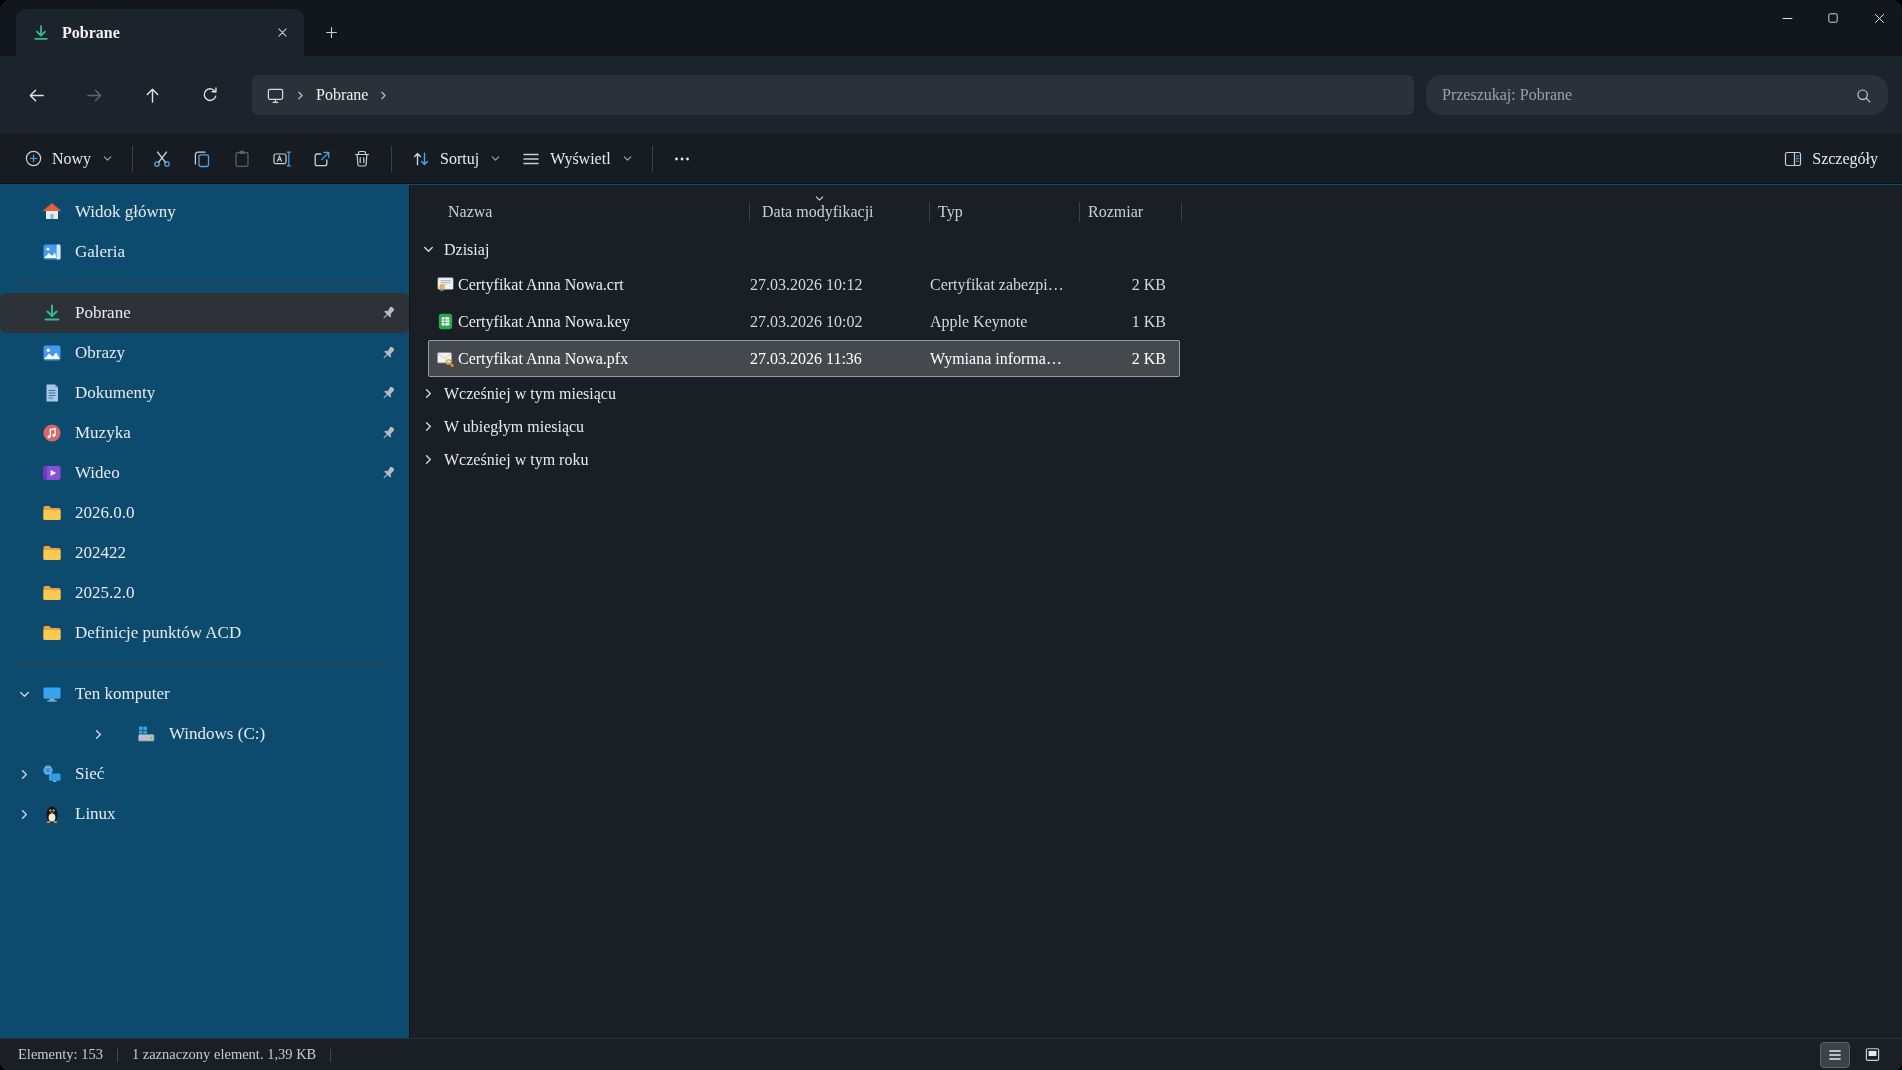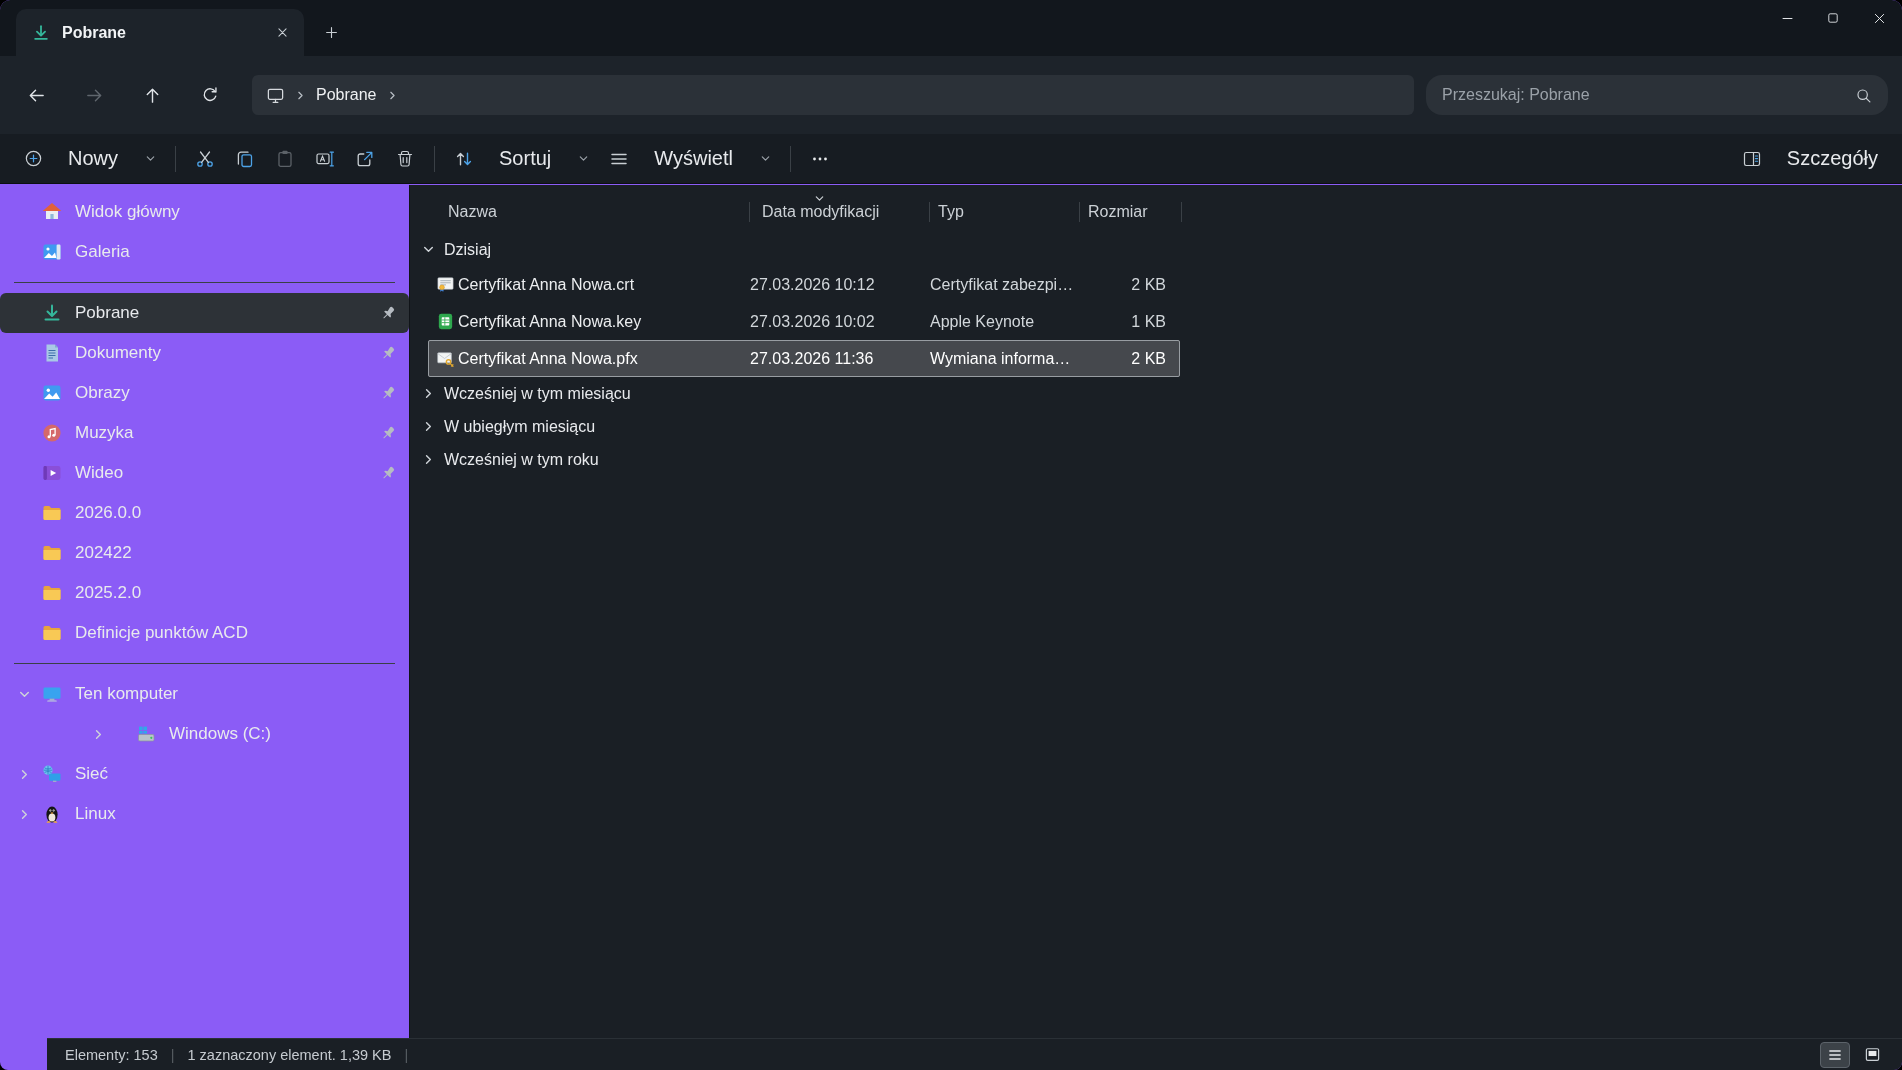--- a/index.html
+++ b/index.html
@@ -1,20 +1,20 @@
 <!DOCTYPE html>
 <html lang="pl"><head>
 <meta charset="utf-8">
 <style>
   html,body{margin:0;padding:0;background:#000;}
   *{box-sizing:border-box;-webkit-font-smoothing:antialiased;}
   .window{
     position:relative;width:1902px;height:1070px;overflow:hidden;
-    background:#8b5cf6;border-radius:10px 10px 8px 8px;
-    font-family:Liberation Sans, sans-serif;color:#e6e9ec;
+    background:#0c4a6e;border-radius:10px 10px 8px 8px;
+    font-family:Liberation Serif, serif;color:#e6e9ec;
   }
   svg{display:block;}
   
   .tabbar{height:56px;background:#12171d;display:flex;align-items:flex-end;}
   .tab{margin-left:16px;width:288px;height:47px;background:#1d232a;border-radius:10px 10px 0 0;
        display:flex;align-items:center;padding:0 8px 0 16px;}
   .tab-title{font-size:16px;font-weight:700;color:#f2f4f6;margin-left:12px;}
   .tab-close{margin-left:auto;width:28px;height:28px;border-radius:6px;display:flex;align-items:center;justify-content:center;}
   .new-tab{width:34px;height:34px;margin-left:10px;margin-bottom:7px;border-radius:6px;display:flex;align-items:center;justify-content:center;}
   .win-controls{margin-left:auto;display:flex;align-self:flex-start;}
@@ -24,21 +24,21 @@
   .nav-btn{width:44px;height:40px;margin-right:14px;border-radius:6px;display:flex;align-items:center;justify-content:center;color:#dfe3e7;}
   .nav-btn.disabled{color:#5f666d;}
   .crumb-bar{flex:1;height:40px;background:#2b3138;border-radius:6px;margin-left:6px;display:flex;align-items:center;padding:0 14px;}
   .crumb-chev{margin:0 10px;color:#b9bfc5;}
   .crumb-text{font-size:16px;color:#eef0f2;}
   .searchbox{width:462px;height:40px;background:#2b3138;border-radius:16px;margin-left:12px;display:flex;align-items:center;padding:0 16px;}
   .search-text{font-size:16px;color:#9aa1a8;}
   .searchbox .mag{margin-left:auto;}
   
   .toolbar{height:50px;background:#171c22;border-bottom:1px solid #0c0f13;display:flex;align-items:center;padding:0 14px;}
-  .tb-btn{display:flex;align-items:center;gap:25px;height:36px;padding:0 10px;border-radius:6px;color:#e8eaed;font-size:20px;white-space:nowrap;}
+  .tb-btn{display:flex;align-items:center;gap:9px;height:36px;padding:0 10px;border-radius:6px;color:#e8eaed;font-size:16px;white-space:nowrap;}
   .tb-icon-btn{width:40px;height:36px;display:flex;align-items:center;justify-content:center;border-radius:6px;}
   .tb-sep{width:1px;height:26px;background:#3a4046;margin:0 9px;}
   .tb-chev{color:#9aa1a8;margin-left:2px;}
   .tb-right{margin-left:auto;}
   
   .main{position:absolute;top:185px;bottom:32px;left:0;right:0;display:flex;}
   .sidebar{width:410px;border-right:1px solid #101418;padding-top:7px;flex:none;}
   .side-item{height:40px;display:flex;align-items:center;padding:0 14px 0 12px;margin:0 0 0 0;border-radius:6px;font-size:17px;color:#e8eaed;}
   .side-item .expander{width:24px;height:24px;display:flex;align-items:center;justify-content:center;color:#cfd4d9;flex:none;}
   .side-item .s-icon{margin-left:6px;flex:none;}
@@ -58,21 +58,21 @@
   .group-row{height:33px;display:flex;align-items:center;margin-left:12px;gap:9px;font-size:16px;color:#e8eaed;}
   .group-row .g-chev{color:#cfd4d9;display:flex;}
   .file-row{margin-left:18px;width:752px;height:37px;display:grid;grid-template-columns:322px 180px 150px 100px;align-items:center;font-size:16px;border-radius:2px;}
   .file-row .f-name{display:flex;align-items:center;gap:3px;padding-left:8px;color:#eceef0;overflow:hidden;white-space:nowrap;}
   .file-row .f-col{color:#d2d7db;white-space:nowrap;overflow:hidden;}
   .file-row .f-size{text-align:right;padding-right:14px;}
   .file-row.selected{background:#45484d;outline:1px solid #989da2;outline-offset:-1px;}
   .file-row.selected .f-col,.file-row.selected .f-name{color:#ffffff;}
   
   .statusbar{position:absolute;bottom:0;left:0;right:0;height:32px;background:#1a1f25;border-top:1px solid #2a3036;
-             display:flex;align-items:center;padding:0 15px 0 18px;font-size:14.5px;color:#c6cbd0;margin-left:47px;}
+             display:flex;align-items:center;padding:0 15px 0 18px;font-size:14.5px;color:#c6cbd0;}
   .sb-sep{color:#565c62;margin:0 13px;}
   .view-toggles{margin-left:auto;display:flex;gap:7px;align-items:center;}
   .vt-btn{width:30px;height:26px;display:flex;align-items:center;justify-content:center;border-radius:4px;}
   .vt-btn.active{background:#3c4248;border:1px solid #5c636a;}
 </style>
 </head>
 <body>
 
 <div class="window">
 
@@ -308,42 +308,42 @@
           <span class="pin">
             <svg width="15" height="15" viewBox="0 0 16 16" fill="#b6bcc2">
               <path d="M10.59 1.59a2 2 0 0 1 2.83 0l1 1a2 2 0 0 1 0 2.82l-3.2 3.2.4 2.02a1.5 1.5 0 0 1-.41 1.35l-.35.36L8 9.48l-3.54 3.54h-.71v-.71L7.3 8.77 4.43 5.9l.36-.35a1.5 1.5 0 0 1 1.35-.41l2.02.4z"></path>
             </svg>
           </span>
         </div>
         <div class="side-item">
           <span class="expander"></span>
           <span class="s-icon">
             <svg width="20" height="20" viewBox="0 0 20 20">
+              <rect x="1.5" y="2.5" width="17" height="15" rx="2.2" fill="#3f9af0"></rect>
+              <circle cx="6.3" cy="7.2" r="1.7" fill="#fff"></circle>
+              <path d="M2 16l5.2-5.4 3.4 3.2 3.6-4.4L18 16z" fill="#fff"></path>
+            </svg>
+          </span>
+          <span class="s-label">Obrazy</span>
+          <span class="pin">
+            <svg width="15" height="15" viewBox="0 0 16 16" fill="#b6bcc2">
+              <path d="M10.59 1.59a2 2 0 0 1 2.83 0l1 1a2 2 0 0 1 0 2.82l-3.2 3.2.4 2.02a1.5 1.5 0 0 1-.41 1.35l-.35.36L8 9.48l-3.54 3.54h-.71v-.71L7.3 8.77 4.43 5.9l.36-.35a1.5 1.5 0 0 1 1.35-.41l2.02.4z"></path>
+            </svg>
+          </span>
+        </div>
+        <div class="side-item">
+          <span class="expander"></span>
+          <span class="s-icon">
+            <svg width="20" height="20" viewBox="0 0 20 20">
               <path d="M4.5 1.5h8.5l3 3v14H4.5z" fill="#a9c8e6"></path>
               <path d="M13 1.5l3 3h-3z" fill="#7fa9ce"></path>
               <path d="M6.5 7.5h7M6.5 10h7M6.5 12.5h7M6.5 15h4.5" stroke="#3c6ea8" stroke-width="1.1"></path>
             </svg>
           </span>
           <span class="s-label">Dokumenty</span>
-          <span class="pin">
-            <svg width="15" height="15" viewBox="0 0 16 16" fill="#b6bcc2">
-              <path d="M10.59 1.59a2 2 0 0 1 2.83 0l1 1a2 2 0 0 1 0 2.82l-3.2 3.2.4 2.02a1.5 1.5 0 0 1-.41 1.35l-.35.36L8 9.48l-3.54 3.54h-.71v-.71L7.3 8.77 4.43 5.9l.36-.35a1.5 1.5 0 0 1 1.35-.41l2.02.4z"></path>
-            </svg>
-          </span>
-        </div>
-        <div class="side-item">
-          <span class="expander"></span>
-          <span class="s-icon">
-            <svg width="20" height="20" viewBox="0 0 20 20">
-              <rect x="1.5" y="2.5" width="17" height="15" rx="2.2" fill="#3f9af0"></rect>
-              <circle cx="6.3" cy="7.2" r="1.7" fill="#fff"></circle>
-              <path d="M2 16l5.2-5.4 3.4 3.2 3.6-4.4L18 16z" fill="#fff"></path>
-            </svg>
-          </span>
-          <span class="s-label">Obrazy</span>
           <span class="pin">
             <svg width="15" height="15" viewBox="0 0 16 16" fill="#b6bcc2">
               <path d="M10.59 1.59a2 2 0 0 1 2.83 0l1 1a2 2 0 0 1 0 2.82l-3.2 3.2.4 2.02a1.5 1.5 0 0 1-.41 1.35l-.35.36L8 9.48l-3.54 3.54h-.71v-.71L7.3 8.77 4.43 5.9l.36-.35a1.5 1.5 0 0 1 1.35-.41l2.02.4z"></path>
             </svg>
           </span>
         </div>
         <div class="side-item">
           <span class="expander"></span>
           <span class="s-icon">
             <svg width="20" height="20" viewBox="0 0 20 20">

